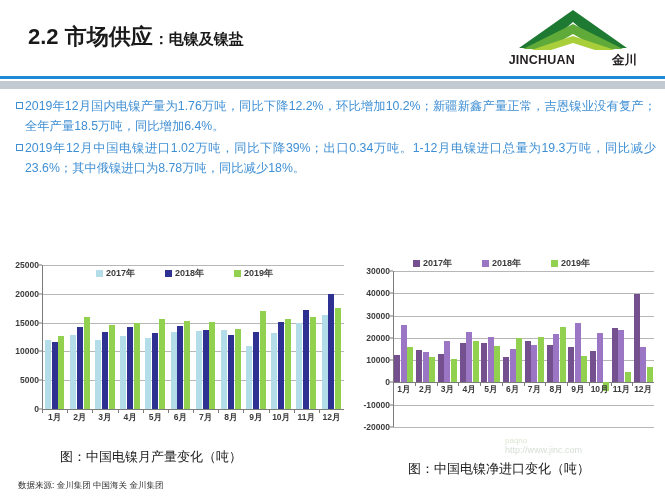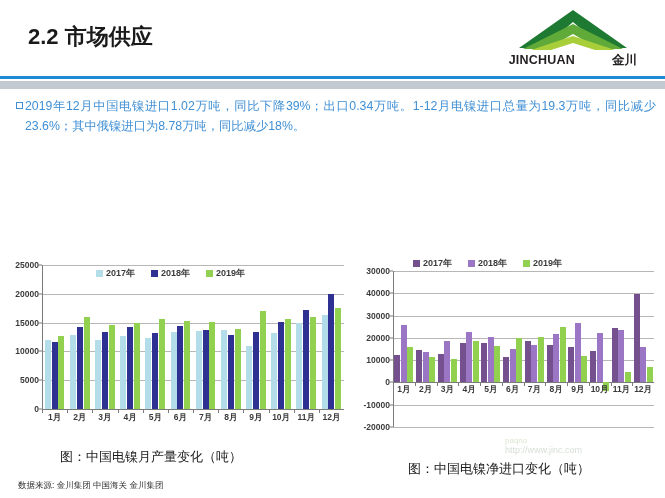--- a/index.html
+++ b/index.html
@@ -33,21 +33,21 @@
     margin:6px 2px 0 0;box-sizing:border-box;background:#fff;}
   .bullet .txt{font-size:12.3px;line-height:20px;color:#3f8fd4;
     font-family:"Liberation Sans","DejaVu Sans",sans-serif;text-align:justify;}
 
   
   .charts{position:absolute;left:0;top:255px;width:665px;height:190px;}
   .chart{position:absolute;top:0;}
   .chart.left{left:8px;width:340px;height:190px;}
   .chart.right{left:355px;width:305px;height:190px;}
 
-  .legend{position:absolute;display:flex;gap:16px;font-size:9px;color:#3b3b3b;
+  .legend{position:absolute;display:flex;gap:30px;font-size:9px;color:#3b3b3b;
     font-weight:bold;align-items:flex-start;z-index:5;}
   .legend .item{display:flex;align-items:center;gap:3px;}
   .legend .swatch{width:7px;height:7px;display:inline-block;}
   .legend .lbl{font-size:9px;}
 
   .plot{position:absolute;box-sizing:border-box;}
   .gridline{position:absolute;left:0;right:0;height:1px;background:#b7b7b7;}
   .ytick{position:absolute;right:100%;margin-right:3px;transform:translateY(-50%);
     font-size:8.5px;color:#3b3b3b;font-weight:bold;white-space:nowrap;}
   .ytickmark{position:absolute;right:100%;width:4px;height:1px;background:#7b7b7b;transform:translateY(-50%);}
@@ -70,38 +70,43 @@
   .watermark .wm1{display:block;font-size:8px;color:#d6e2c9;}
 </style>
 </head>
 <body>
 
 <div class="slide">
 
   <div class="header">
     <div class="title-wrap">
       <span class="title-main">2.2 市场供应</span>
+      <span class="title-sub">：电镍及镍盐</span>
     </div>
 
     <div class="logo">
       <svg width="140" height="46" viewBox="0 0 140 46">
         <path d="M70 2 L124 40 L100 40 L70 14 L40 40 L16 40 Z" fill="#1e7a33"></path>
         <path d="M70 16 L120 41 L96 41 L70 26 L44 41 L20 41 Z" fill="#5faa38"></path>
         <path d="M70 28 L112 42 L92 42 L70 35 L48 42 L28 42 Z" fill="#a8ce3a"></path>
       </svg>
       <div class="logo-text">
         <span>JINCHUAN</span><span class="logo-cn">金川</span>
       </div>
     </div>
 
     <div class="rule-blue"></div>
     <div class="rule-grey"></div>
   </div>
 
   <div class="bullets">
+    <div class="bullet">
+      <span class="sq"></span>
+      <span class="txt">2019年12月国内电镍产量为1.76万吨，同比下降12.2%，环比增加10.2%；新疆新鑫产量正常，吉恩镍业没有复产；全年产量18.5万吨，同比增加6.4%。</span>
+    </div>
     <div class="bullet">
       <span class="sq"></span>
       <span class="txt">2019年12月中国电镍进口1.02万吨，同比下降39%；出口0.34万吨。1-12月电镍进口总量为19.3万吨，同比减少23.6%；其中俄镍进口为8.78万吨，同比减少18%。</span>
     </div>
   </div>
 
   <div class="charts">
     <div class="chart left" id="chart-left">
         <div class="legend" style="left: 88px; top: 12px;">
           <div class="item">

